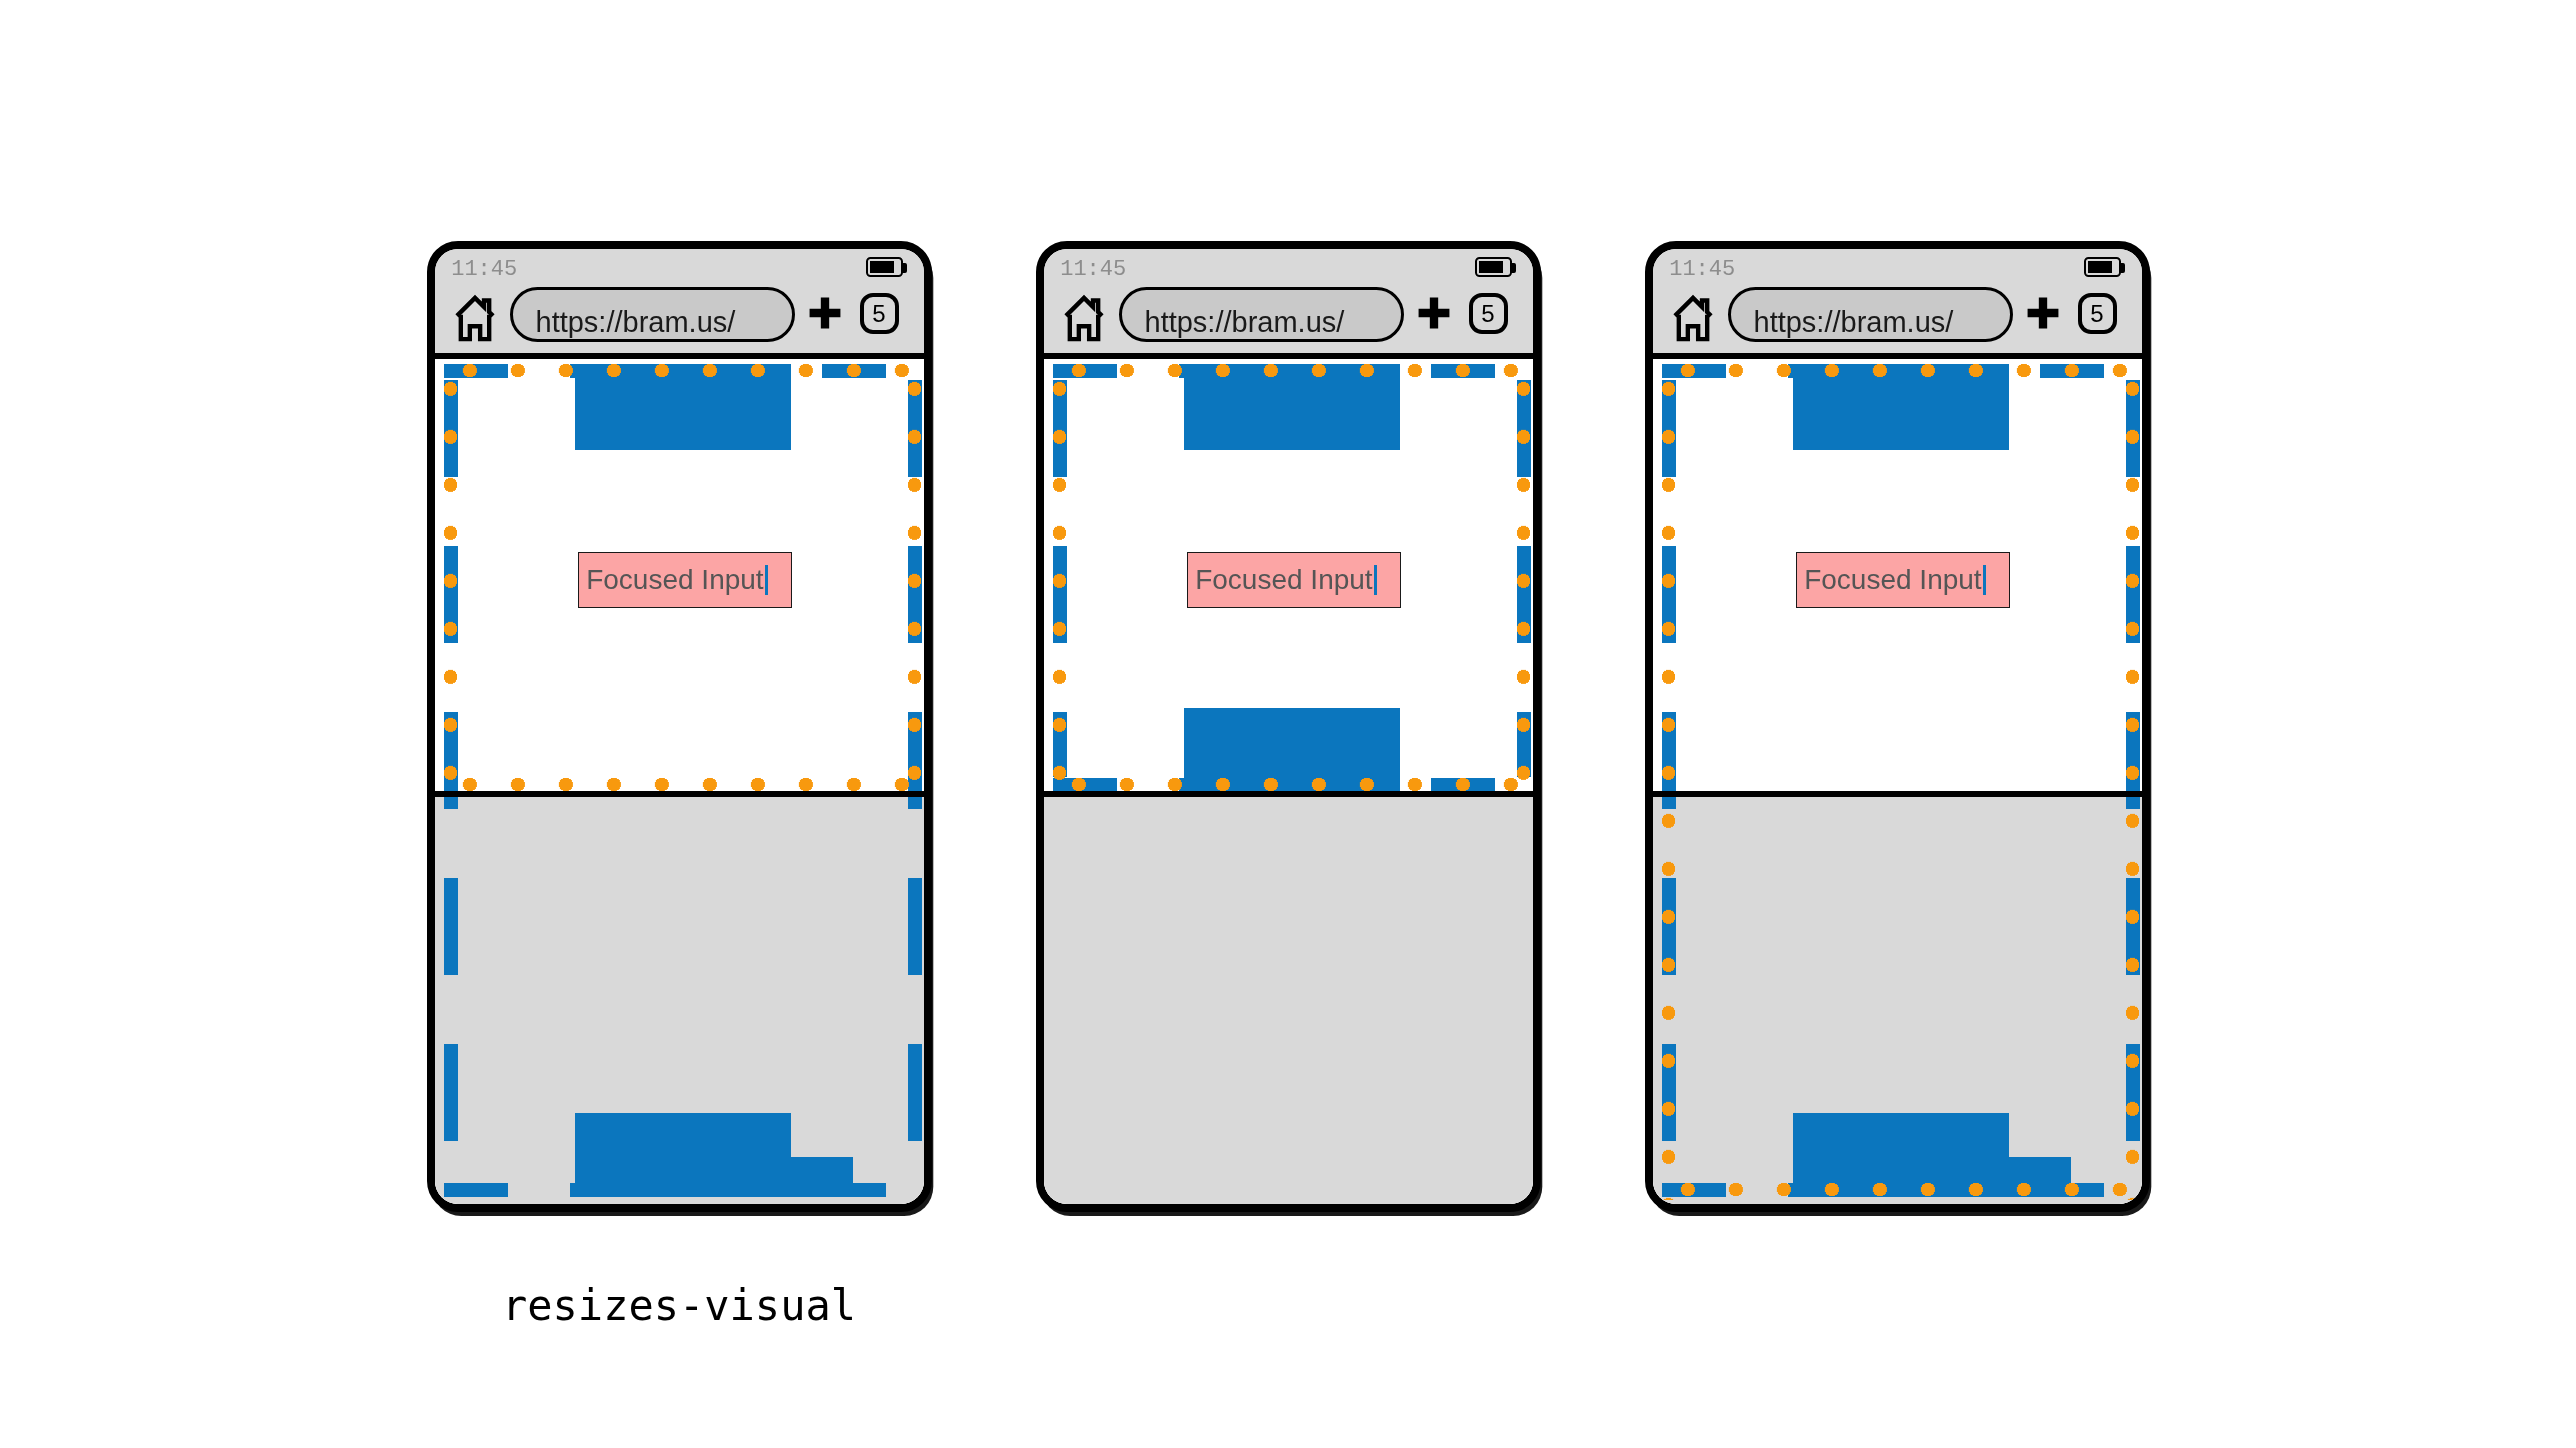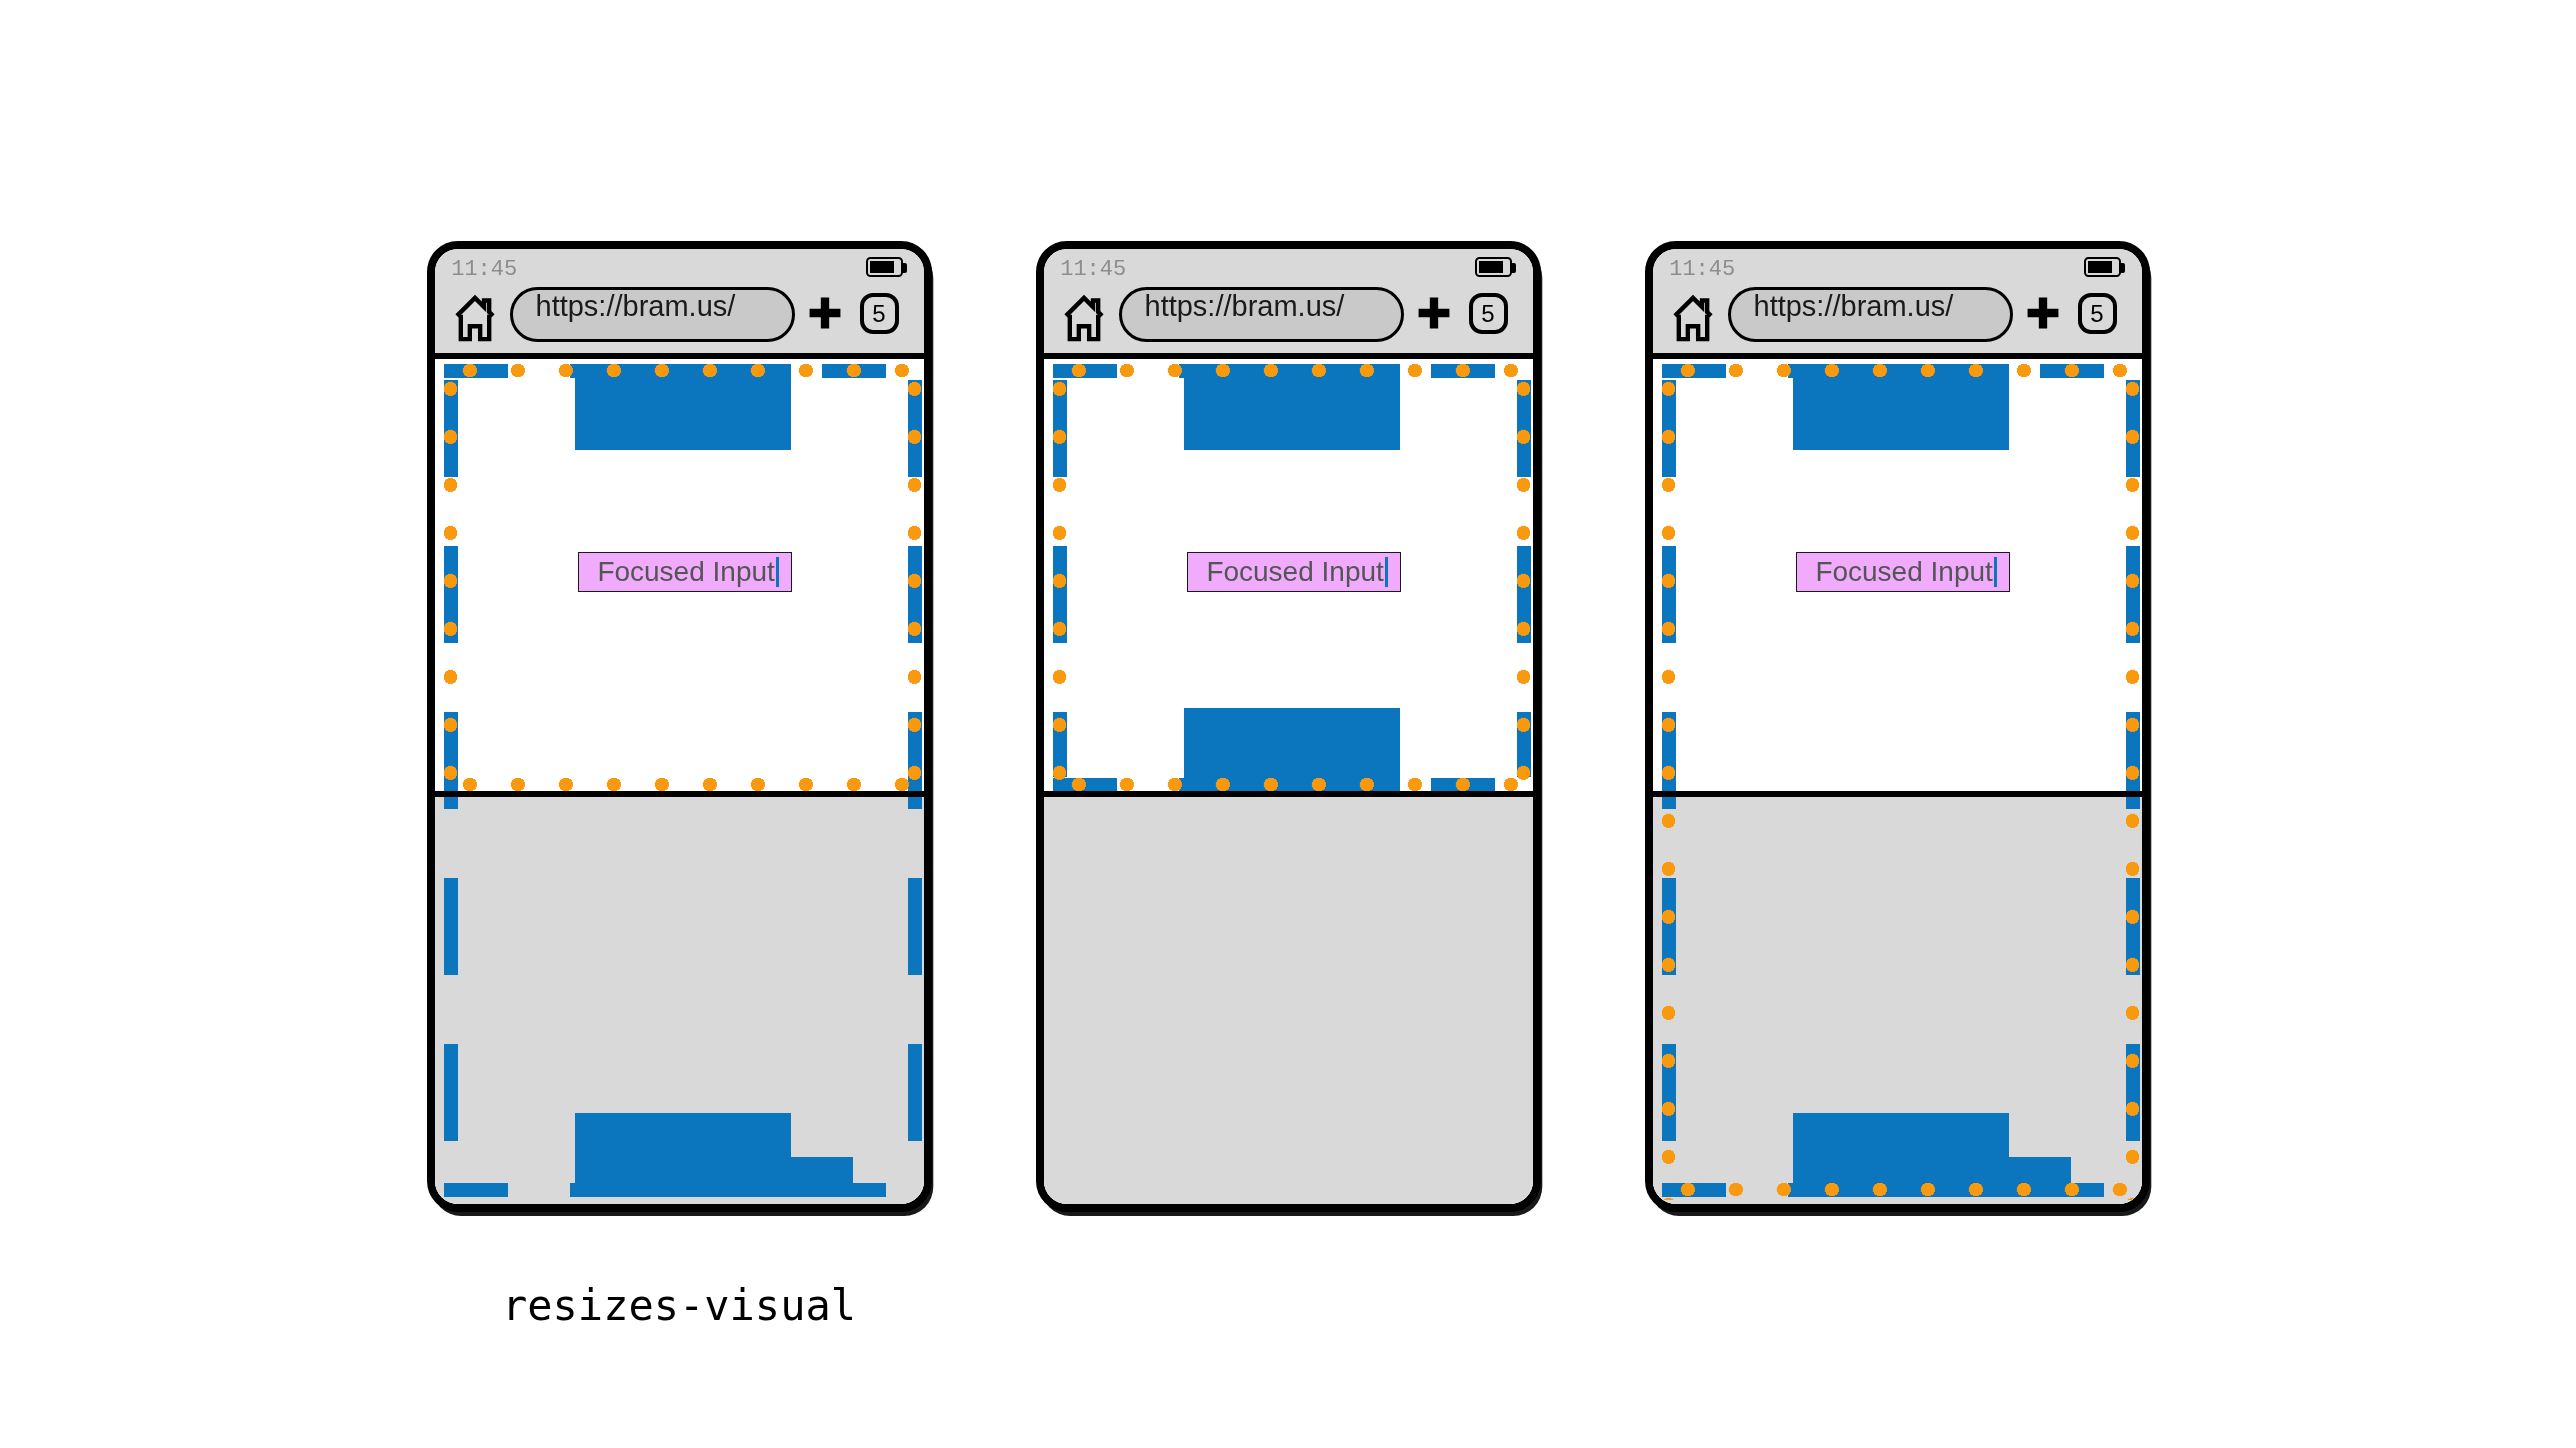--- a/index.html
+++ b/index.html
@@ -22,21 +22,21 @@
   .statusbar{position:absolute;left:0;right:0;top:0;height:105px;background:var(--chrome);
              border-radius:20.6px 20.6px 0 0;z-index:6;}
   .time{position:absolute;left:16.7px;top:7.7px;font-size:22px;color:var(--time_text);font-family:Liberation Mono, monospace;}
   .battery{position:absolute;right:20.6px;top:7.7px;width:37px;height:20px;
            border:2.6px solid #000;border-radius:4.5px;}
   .battery .fill{position:absolute;left:1.9px;top:1.9px;bottom:1.9px;width:24px;background:#000;}
   .battery .nub{position:absolute;right:-6.4px;top:4.5px;width:4.5px;height:9.7px;background:#000;
                 border-radius:0 1.9px 1.9px 0;}
   .home{position:absolute;left:18px;top:45px;width:44px;height:49px;cursor:pointer;}
   .urlbar{position:absolute;left:75px;top:38px;width:285px;height:55px;background:var(--pill);
-          border:3.9px solid #000;border-radius:28px;display:flex;align-items:flex-start;
+          border:3.9px solid #000;border-radius:28px;display:flex;align-items:flex-end;
           padding-left:23px;font-size:29px;color:var(--url_text);}
   .newtab{position:absolute;left:372px;top:46px;width:36px;height:36px;}
   .tabbox{position:absolute;left:425px;top:44px;width:39px;height:41px;border:4.5px solid #000;
           border-radius:13px;display:flex;align-items:center;justify-content:center;
           font-size:24px;color:#000;}
   .sep{position:absolute;left:0;right:0;top:104px;height:6.4px;background:#000;z-index:6;}
 
   
   .contentbg{position:absolute;left:0;right:0;top:110px;bottom:0;background:#fff;z-index:0;}
   .keyboard{position:absolute;left:0;right:0;top:548px;bottom:0;background:var(--keyboard);
@@ -69,23 +69,23 @@
   .o-top,.o-bottom{left:-1.3px;right:-1.3px;height:19.3px;
     background-image:radial-gradient(circle 7px at center,var(--orange) 99%,transparent 100%);
     background-size:48px 19.3px;background-repeat:repeat-x;background-position:3.9px 0;}
   .o-top{top:-2.6px;} .o-bottom{bottom:-2.6px;}
   .o-left,.o-right{top:-2.6px;bottom:-2.6px;width:19.3px;
     background-image:radial-gradient(circle 7px at center,var(--orange) 99%,transparent 100%);
     background-size:19.3px 48px;background-repeat:repeat-y;background-position:0 3.9px;}
   .o-left{left:-2.6px;} .o-right{right:-2.6px;}
 
   
-  .finput{position:absolute;left:143px;top:303px;width:214px;height:40px;background:#f0abfc;
+  .finput{position:absolute;left:143px;top:303px;width:214px;height:56px;background:#fca5a5;
           border:1.9px solid #1a1a1a;z-index:5;display:flex;align-items:center;
-          padding-left:7.7px;font-size:28px;color:var(--input_text);justify-content:center;}
+          padding-left:7.7px;font-size:28px;color:var(--input_text);}
   .caret{display:inline-block;width:3.2px;height:30px;background:var(--blue);margin-left:1.3px;}
 
   
   .caption{margin-top:69px;font-family:"DejaVu Sans Mono",monospace;font-size:42px;
            color:#000;text-align:center;white-space:nowrap;}
 
   svg{display:block;}
 </style>
 </head>
 <body>

